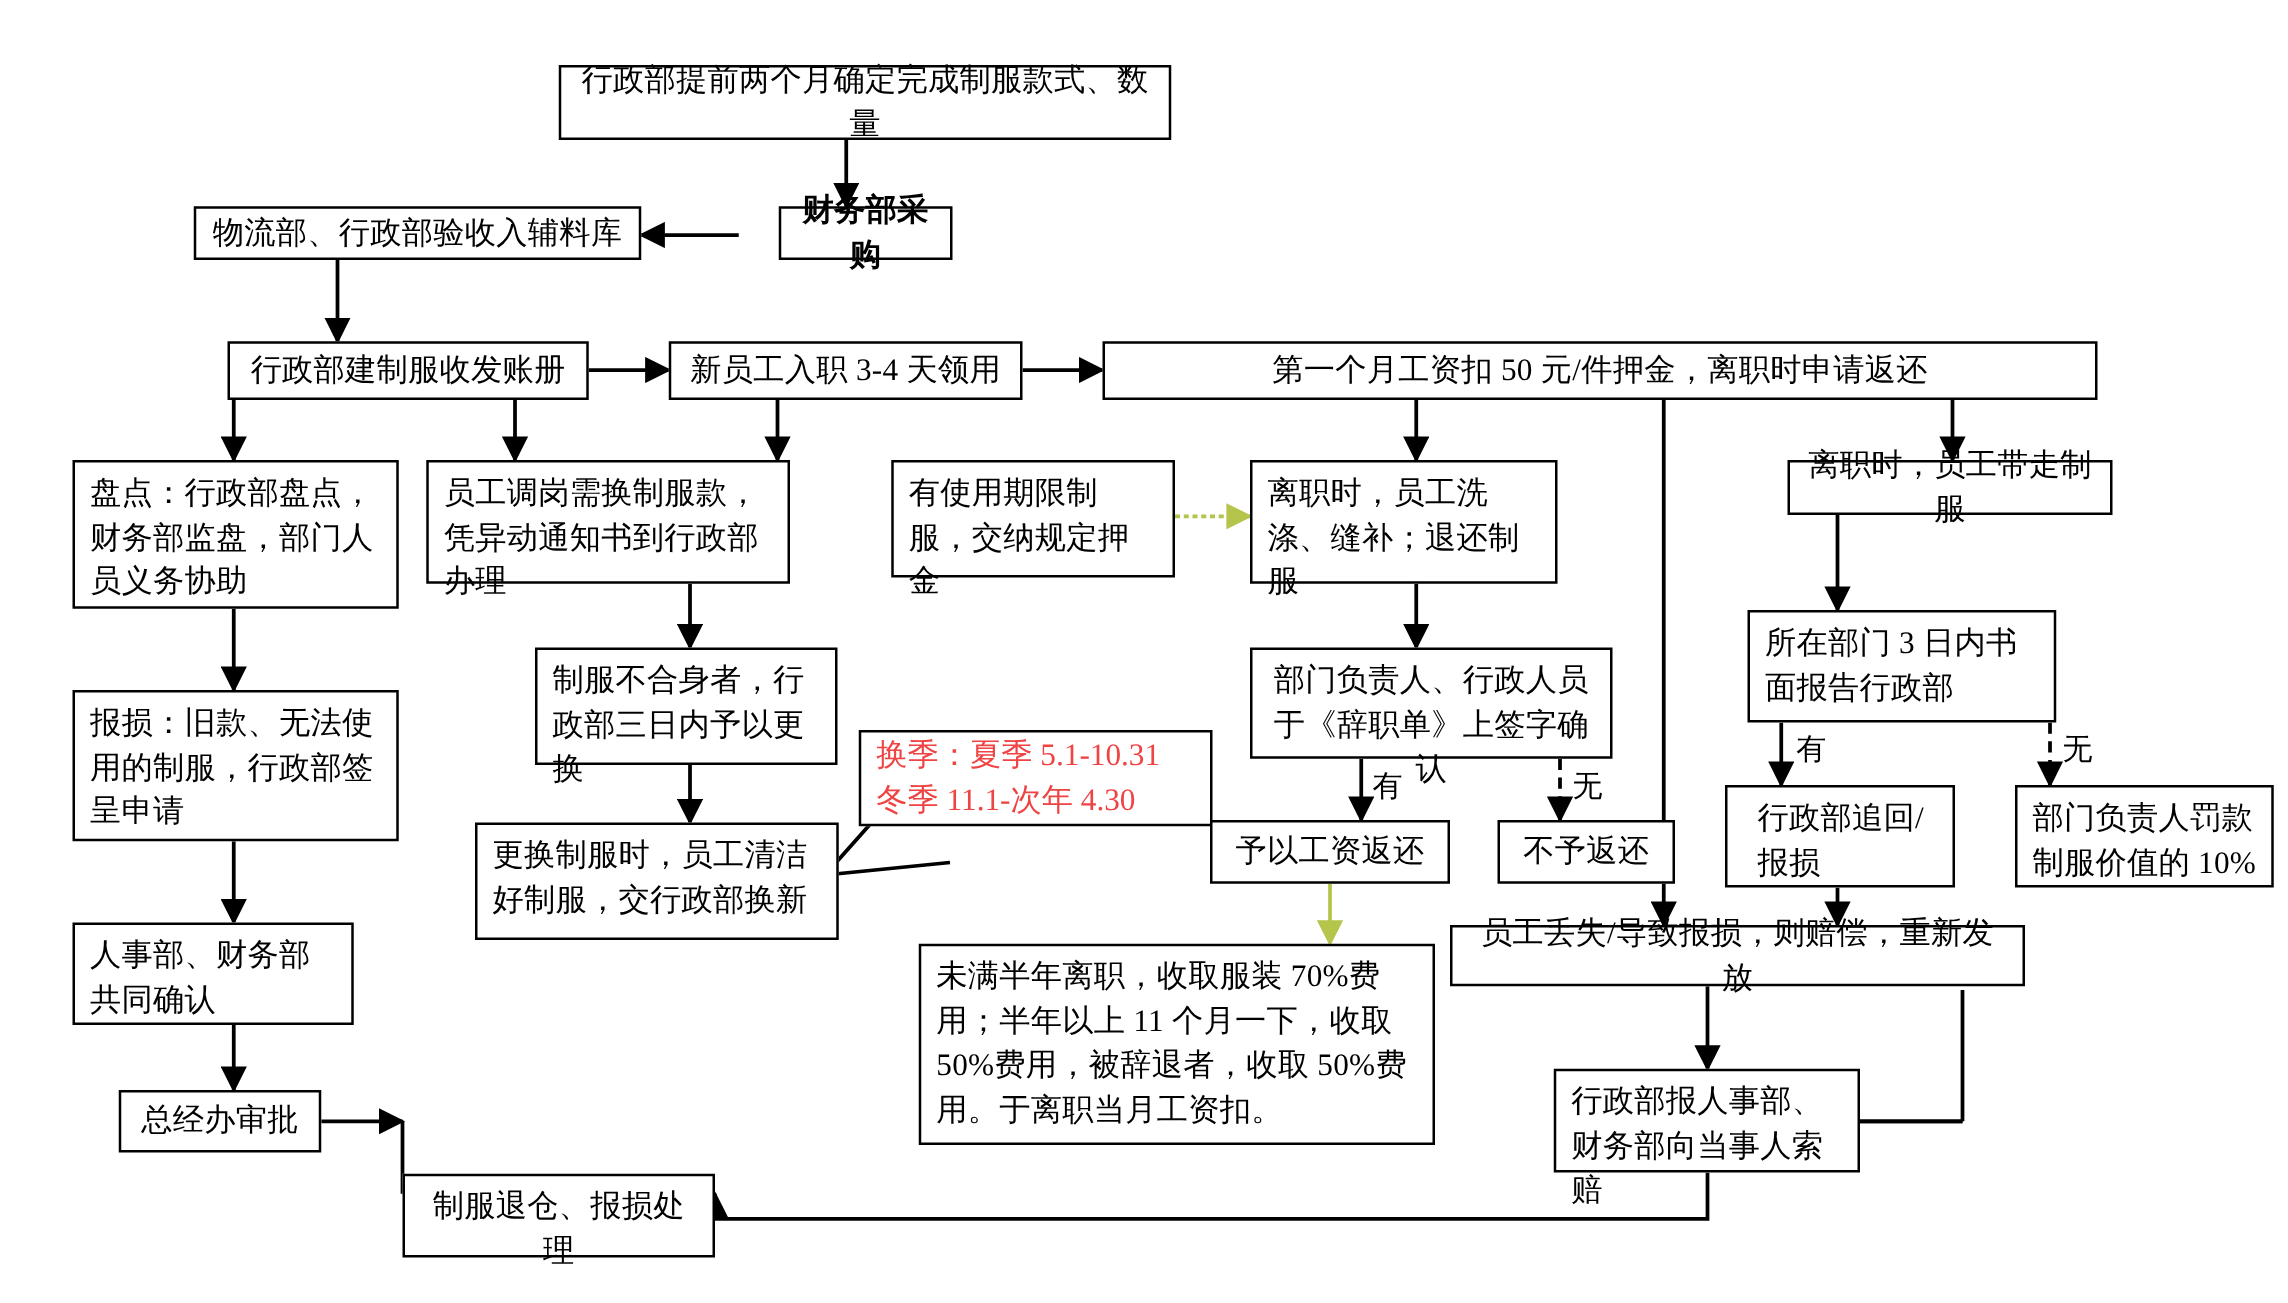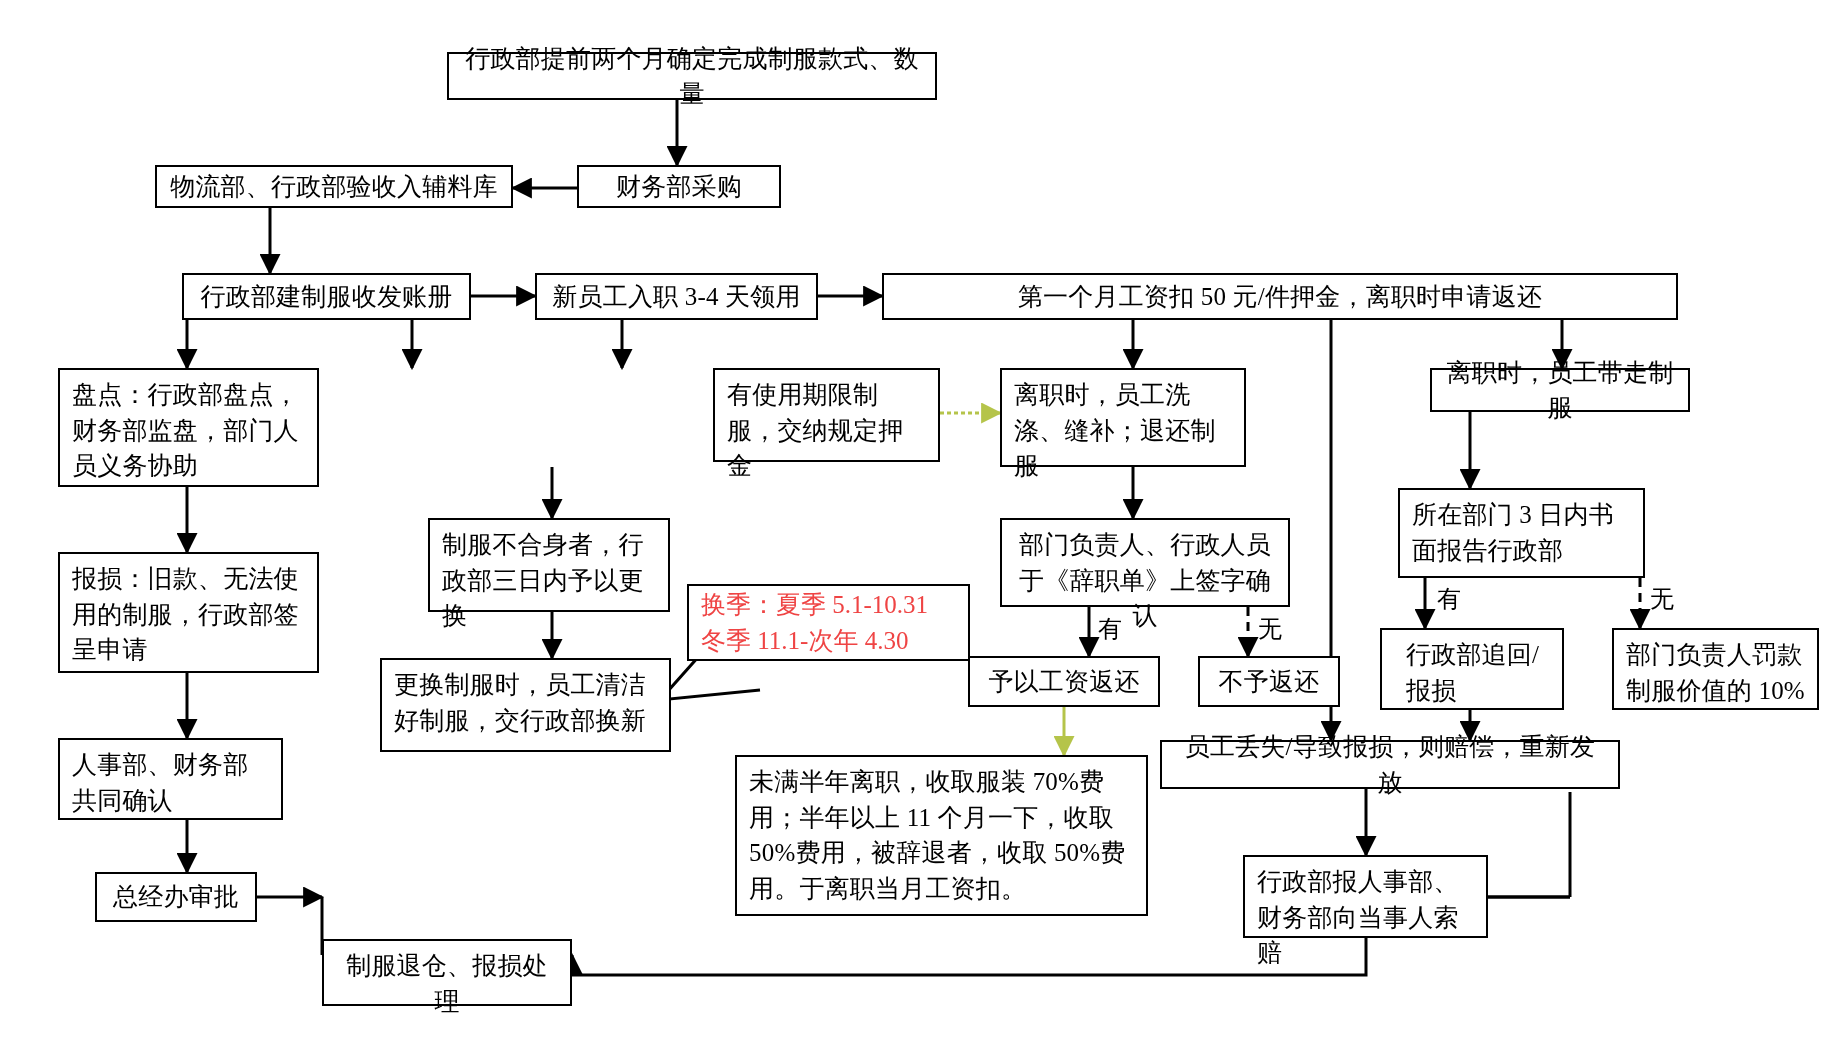--- a/index.html
+++ b/index.html
@@ -161,43 +161,46 @@
 
     <g stroke="#000000" stroke-width="3" fill="none">
       <path d="M 322 955 L 322 897"></path>
     </g>
 
     <g stroke="#000000" stroke-width="3" fill="none">
       <path d="M 700 655 L 660 700 L 760 690"></path>
     </g>
   </svg>
 
-  <div class="node center" style="left:447px; top:52px; width:490px; height:48px;">
+  <div class="node center" style="left:447px; top:52px; width:490px; height:60px;">
     <span>行政部提前两个月确定完成制服款式、数量</span>
   </div>
 
   <div class="node center" style="left:155px; top:165px; width:358px; height:43px;">
     <span>物流部、行政部验收入辅料库</span>
   </div>
-  <div class="node center" style="left:577px; top:165px; width:204px; height:43px;">
+  <div class="node center" style="left:623px; top:165px; width:139px; height:43px;font-weight:bold;">
     <span>财务部采购</span>
   </div>
 
   <div class="node center" style="left:182px; top:273px; width:289px; height:47px;">
     <span>行政部建制服收发账册</span>
   </div>
   <div class="node center" style="left:535px; top:273px; width:283px; height:47px;">
     <span>新员工入职 3-4 天领用</span>
   </div>
   <div class="node center" style="left:882px; top:273px; width:796px; height:47px;">
     <span>第一个月工资扣 50 元/件押金，离职时申请返还</span>
   </div>
 
   <div class="node left topal" style="left:58px; top:368px; width:261px; height:119px;">
     <span>盘点：行政部盘点，财务部监盘，部门人员义务协助</span>
+  </div>
+  <div class="node left topal" style="left:341px; top:368px; width:291px; height:99px;">
+    <span>员工调岗需换制服款，凭异动通知书到行政部办理</span>
   </div>
   <div class="node left topal" style="left:713px; top:368px; width:227px; height:94px;">
     <span>有使用期限制服，交纳规定押金</span>
   </div>
   <div class="node left topal" style="left:1000px; top:368px; width:246px; height:99px;">
     <span>离职时，员工洗涤、缝补；退还制服</span>
   </div>
   <div class="node center" style="left:1430px; top:368px; width:260px; height:44px;">
     <span>离职时，员工带走制服</span>
   </div>

